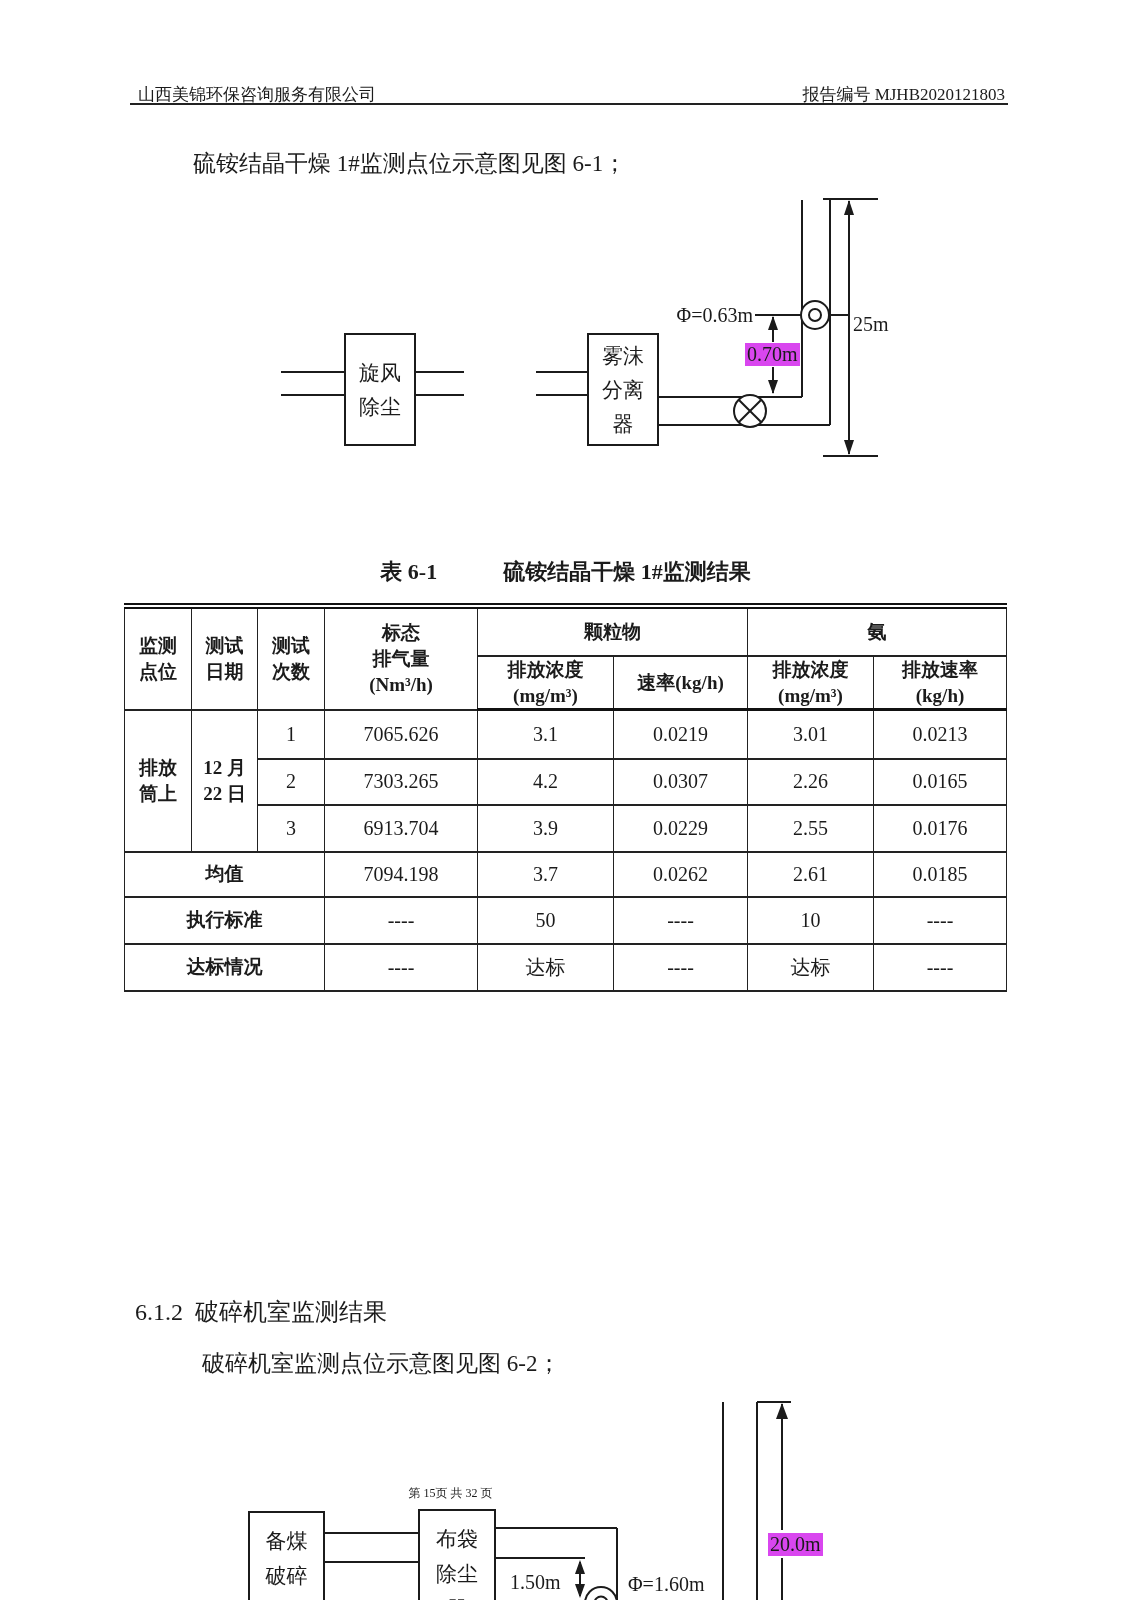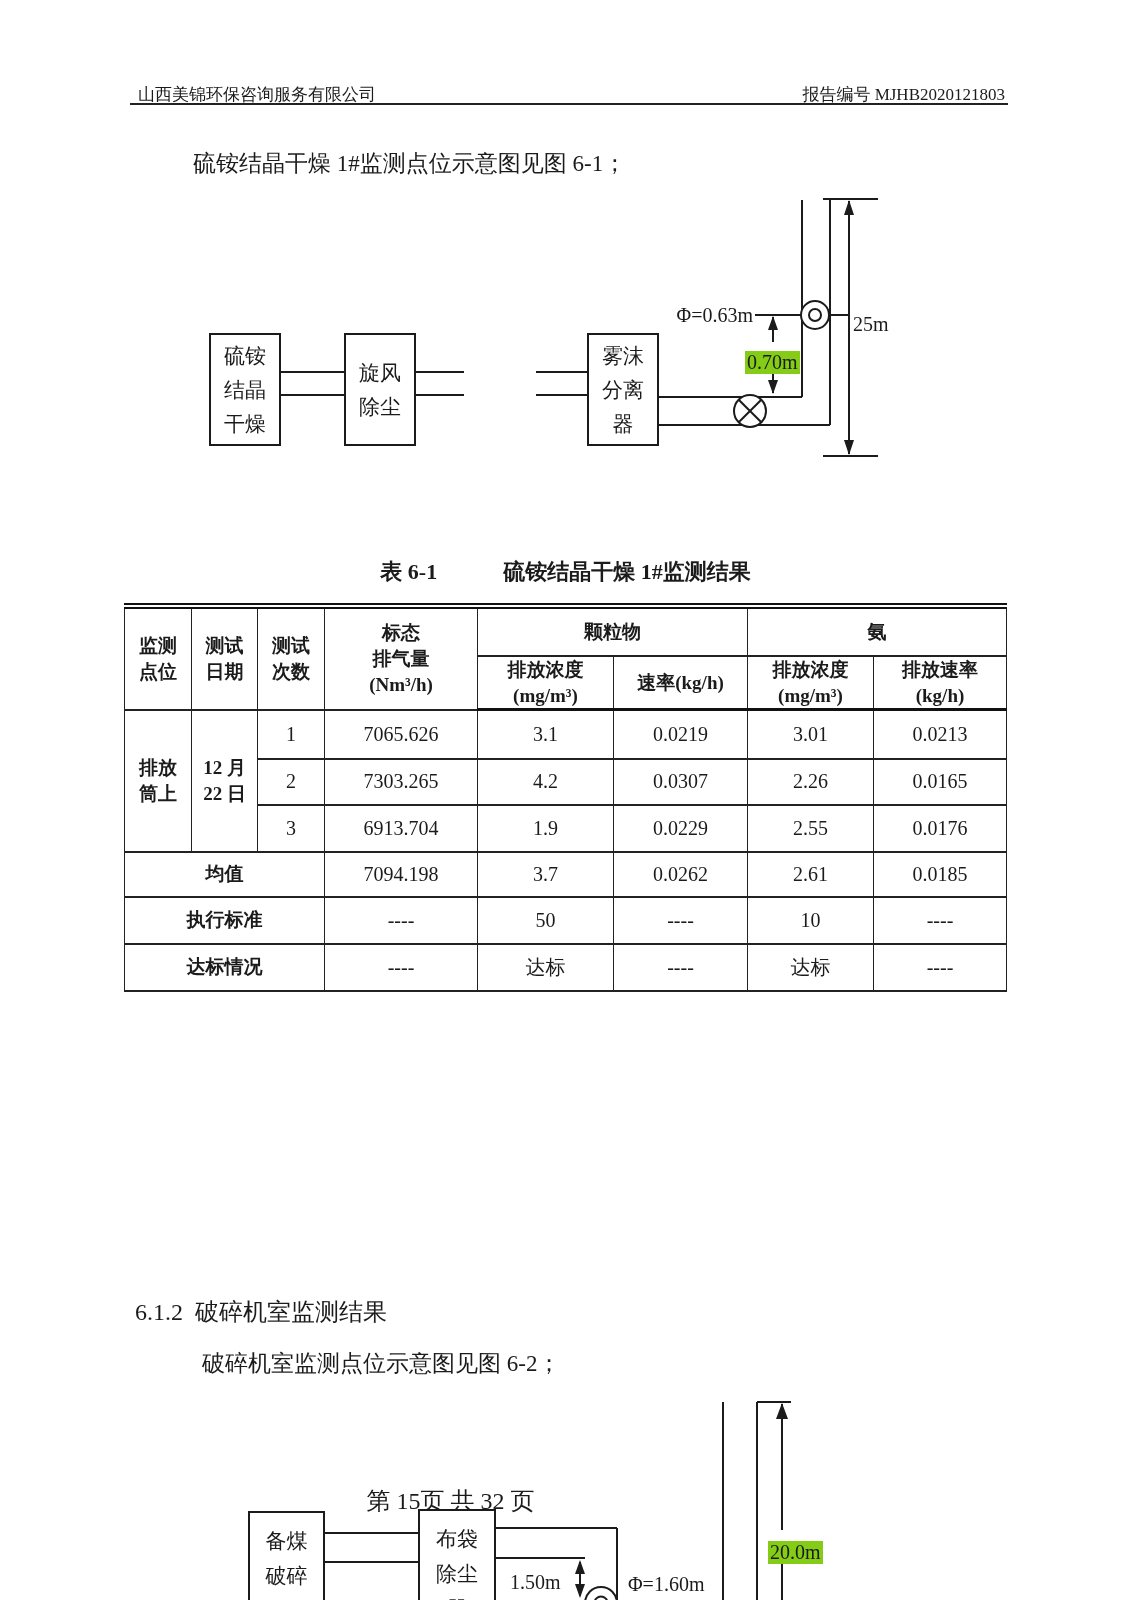--- a/index.html
+++ b/index.html
@@ -10,27 +10,27 @@
   .nowrap{white-space:pre;}
   #svg-overlay{position:absolute;left:0;top:0;pointer-events:none;}
   #svg-overlay line{stroke:#1b1b1b;stroke-width:2;}
   #svg-overlay circle{stroke:#1b1b1b;stroke-width:2;fill:#ffffff;}
   #svg-overlay polygon{fill:#1b1b1b;stroke:none;}
   .hdr-rule{background:#222;height:2px;}
   .hdr-txt{font-size:17px;}
   .para{font-size:23px;}
   .caption{font-weight:bold;font-size:22px;width:1131px;text-align:center;}
   .section-h{font-size:24px;white-space:pre;}
-  .footer-txt{font-size:24px;width:901px;text-align:center;font-family:Liberation Serif, serif;}
+  .footer-txt{font-size:12px;width:901px;text-align:center;font-family:Liberation Serif, serif;}
   .pbox{position:absolute;border:2px solid #1b1b1b;background:#fff;display:flex;
         justify-content:center;align-items:center;text-align:center;
         font-size:21px;line-height:34px;white-space:pre-line;}
   .pbox.cut{align-items:flex-start;padding-top:11px;line-height:35px;}
   .dim{font-size:20px;}
-  .dim.onwhite{background:#84cc16;padding:0 2px;margin-top:8px;}
+  .dim.onwhite{background:#d946ef;padding:0 2px;}
   .rwrap{position:absolute;left:124px;top:603px;}
   table.rtable{border-collapse:collapse;table-layout:fixed;width:882px;
         font-family:"Liberation Serif","DejaVu Serif",serif;
         border-top:6px double #111;border-bottom:2.5px solid #111;}
   table.rtable td{border:1.5px solid #222;border-top-width:2px;border-bottom-width:2px;
         text-align:center;vertical-align:middle;padding:0;font-size:20px;line-height:1.35;}
   table.rtable tr.hdr2 td{border-bottom:3px solid #111;}
   table.rtable .hd{font-weight:bold;font-size:19px;}
 </style>
 </head>
@@ -85,23 +85,20 @@
         <line x1="782" y1="1558" x2="782" y2="1600"></line>
       <polygon points="782,1403 776,1419 788,1419"></polygon>
       <line x1="580" y1="1562" x2="580" y2="1596"></line>
       <polygon points="580,1560 575,1574 585,1574"></polygon>
         <polygon points="580,1598 575,1584 585,1584"></polygon>
       <circle cx="601" cy="1603" r="16"></circle>
       <circle cx="601" cy="1603" r="6.5"></circle>
     </g>
   </svg>
 
-  <div class="pbox" style="left:209px;top:333px;width:68px;height:109px;">硫铵
-结晶
-干燥</div>
   <div class="pbox" style="left:344px;top:333px;width:68px;height:109px;text-align:center;">旋风
 除尘</div>
   <div class="pbox" style="left:587px;top:333px;width:68px;height:109px;">雾沫
 分离
 器</div>
 
   <div class="abs dim" style="left:640px;top:304px;width:113px;text-align:right;">Φ=0.63m</div>
   <div class="abs dim onwhite" style="left:745px;top:343px;">0.70m</div>
   <div class="abs dim" style="left:853px;top:313px;">25m</div>
 
@@ -158,21 +155,21 @@
         <td>2</td>
         <td>7303.265</td>
         <td>4.2</td>
         <td>0.0307</td>
         <td>2.26</td>
         <td>0.0165</td>
       </tr>
       <tr style="height:47px;">
         <td>3</td>
         <td>6913.704</td>
-        <td>1.9</td>
+        <td>3.9</td>
         <td>0.0229</td>
         <td>2.55</td>
         <td>0.0176</td>
       </tr>
       <tr style="height:45px;">
         <td colspan="3" class="hd">均值</td>
         <td>7094.198</td>
         <td>3.7</td>
         <td>0.0262</td>
         <td>2.61</td>

